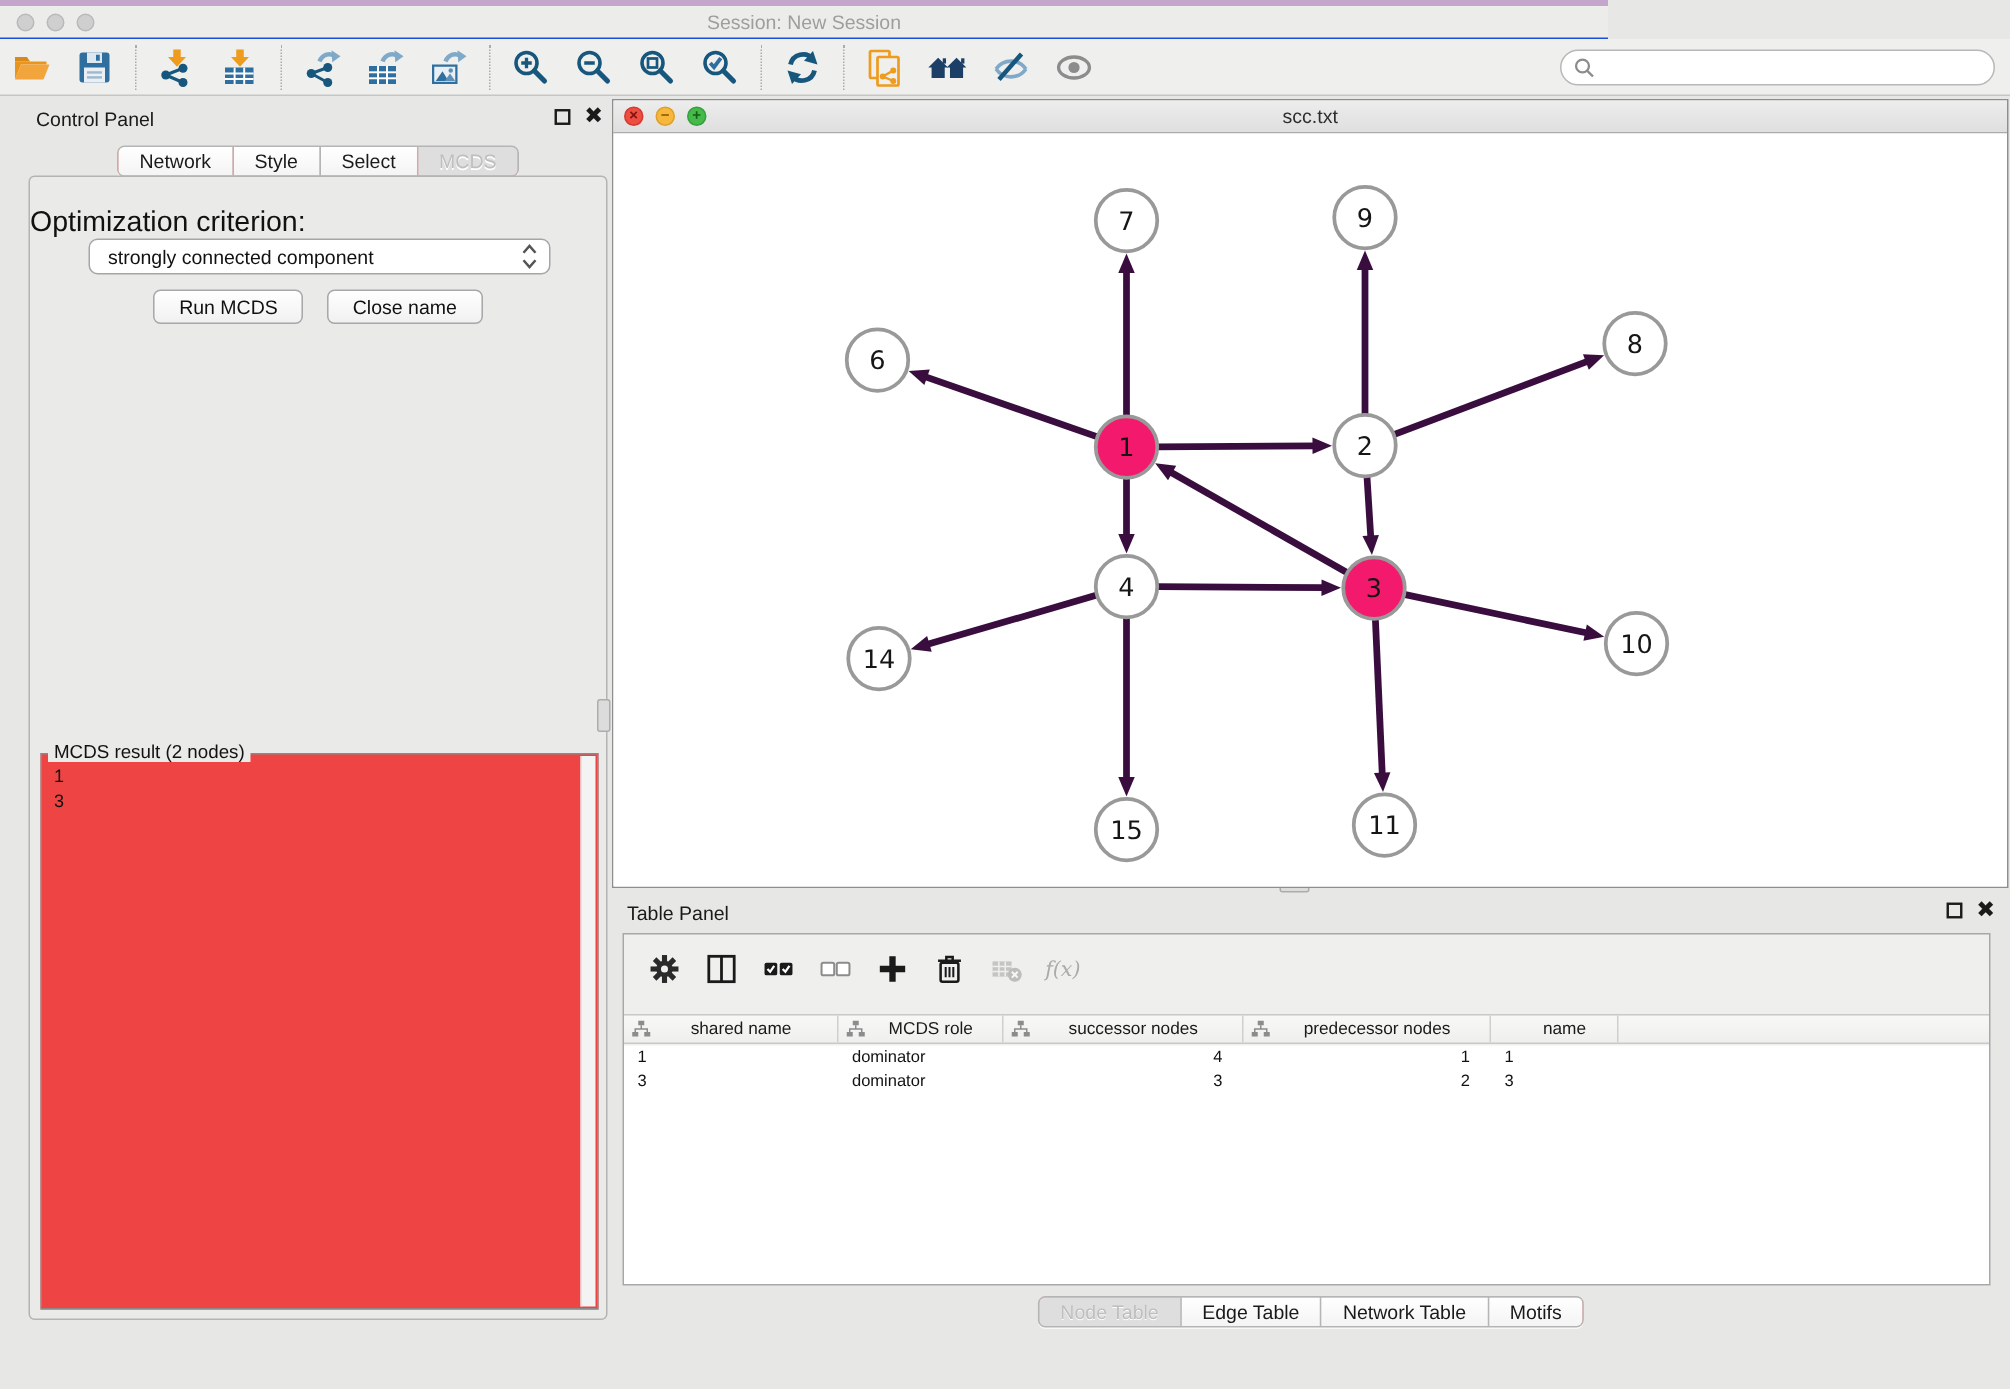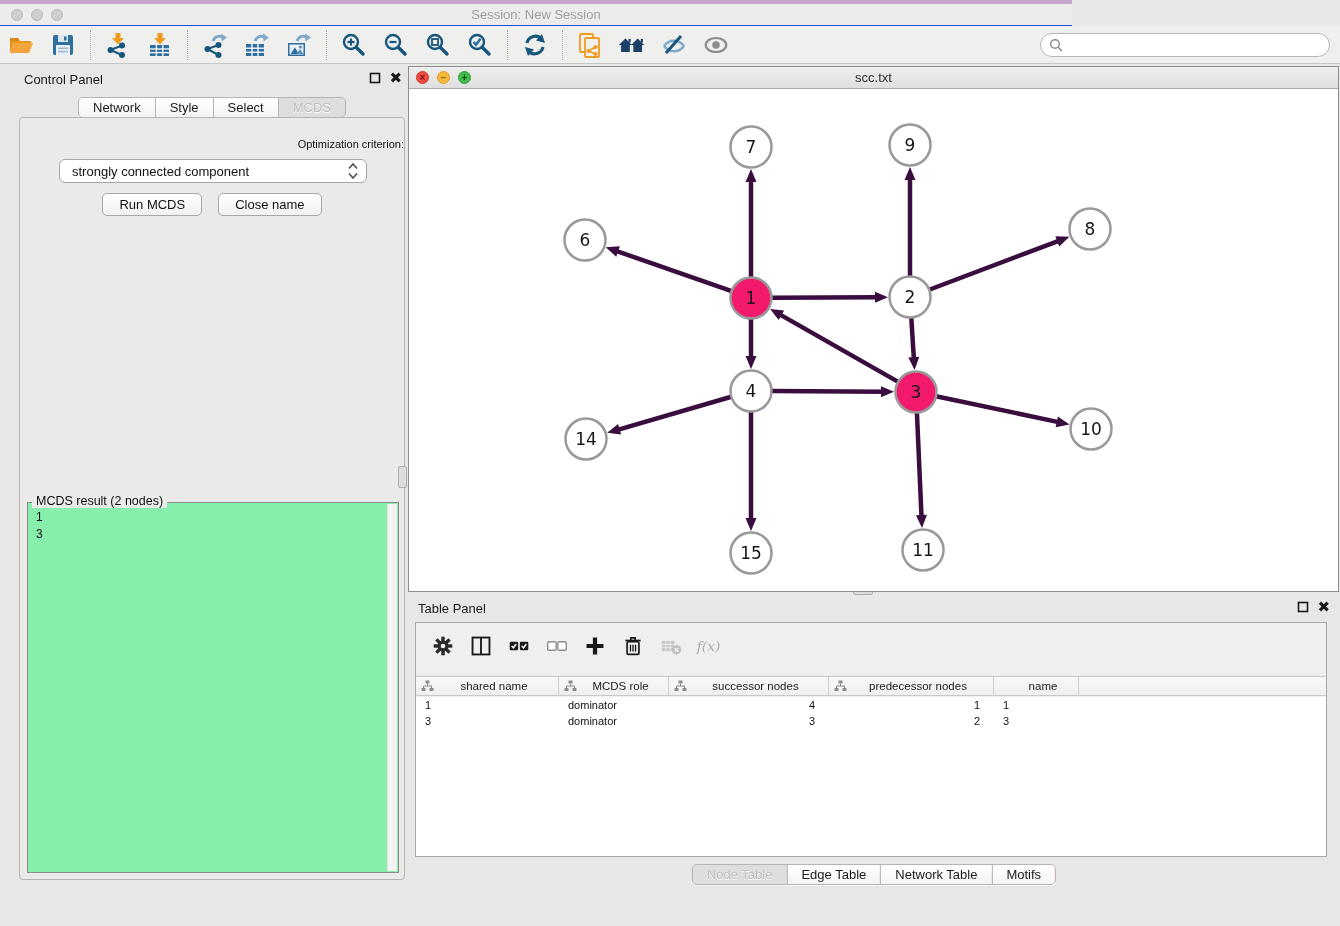--- a/index.html
+++ b/index.html
@@ -28,27 +28,27 @@
   .float-btn svg { display:block; }
   .close-btn { font-size:15px; font-weight:bold; color:#1A1A1A; line-height:12px; }
 
   .seg-tabs { display:flex; border:1px solid #B5B5B5; border-radius:5px; overflow:hidden; background:#fca5a5; height:21px; box-shadow:0 1px 0 rgba(255,255,255,.7); }
   .seg { padding:0 14px; font-size:13px; color:#1A1A1A; display:flex; align-items:center; border-right:1px solid #B5B5B5; background:linear-gradient(#FFF,#F4F4F4); white-space:nowrap; }
   .seg:last-child { border-right:none; }
   .seg.active { background:#DEDEDE; color:#BEBEBE; text-shadow:0 1px 0 #FFF; }
   #ctrl-tabs { position:absolute; left:50%; transform:translateX(-50%); top:31px; }
 
   .ctrl-body { position:absolute; left:5px; right:5px; top:51px; bottom:4px; background:#EAEAE8; border:1px solid #B4B4B4; border-radius:4px; }
-  .opt-label { position:absolute; top:20px; width:100%; text-align:right; font-size:11px; color:#111; }
+  .opt-label { position:absolute; top:20px; width:100%; text-align:left; font-size:19px; color:#111; }
   .mcds-select { position:absolute; left:39px; top:41px; width:308px; height:24px; background:#FFF; border:1px solid #A6A6A6; border-radius:6px; display:flex; align-items:center; padding:0 8px 0 12px; }
   .mcds-select .val { flex:1; font-size:13px; color:#111; }
   .btn-row { position:absolute; top:75px; width:100%; display:flex; justify-content:center; gap:16px; }
   .aq-btn { height:23px; padding:6px 16px; font-size:13px; color:#111; background:linear-gradient(#FFF,#F1F1F1); border:1px solid #A8A8A8; border-radius:5px; display:flex; align-items:center; }
 
-  .result-box { position:absolute; left:7px; width:372px; top:384px; height:371px; background:#86efac; border:1px solid #8A8A8A; }
+  .result-box { position:absolute; left:7px; width:372px; top:384px; height:371px; background:#ef4444; border:1px solid #8A8A8A; }
   .result-legend { position:absolute; top:-9px; left:4px; background:#EAEAE8; padding:0 4px; font-size:12.5px; color:#111; }
   .result-lines { padding:6px 8px; font-size:12px; color:#111; line-height:17px; }
   .result-scroll { position:absolute; right:1px; top:1px; bottom:1px; width:10px; background:#F3F3F3; border-left:1px solid #E2E2E2; }
 
   
   .v-handle { position:absolute; left:398px; top:466px; width:9px; height:22px; background:#DCDCDC; border:1px solid #ADADAD; border-radius:2px; }
   .h-handle { position:absolute; left:853px; top:587px; width:20px; height:8px; background:#DCDCDC; border:1px solid #ADADAD; border-radius:2px; }
 
   
   .net-window { position:absolute; left:408px; top:66px; width:931px; height:526px; border:1px solid #8E8E8E; background:#FFF; }

